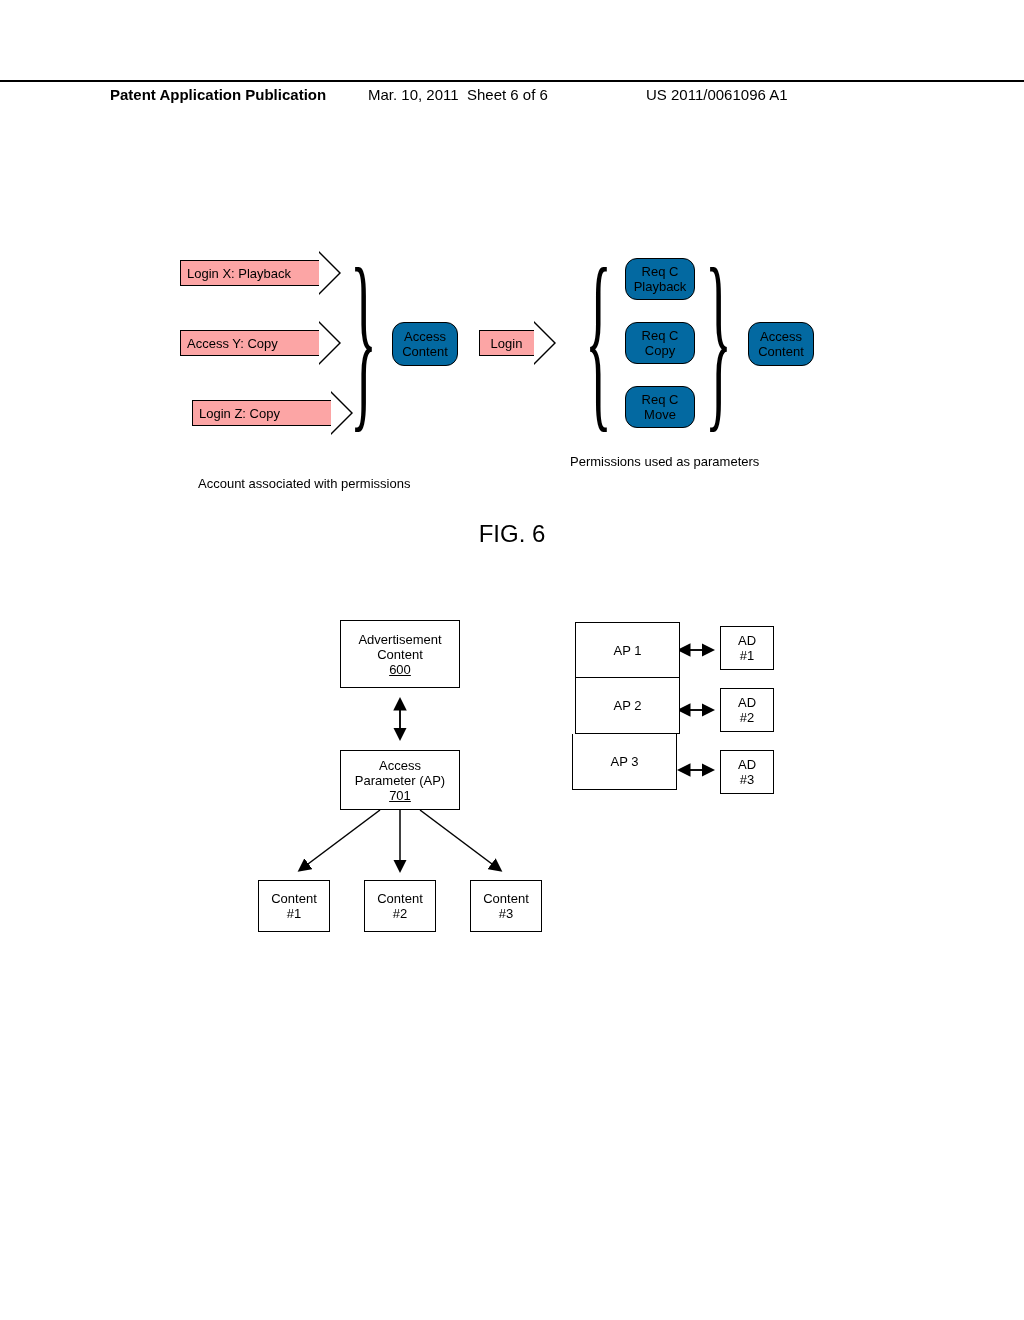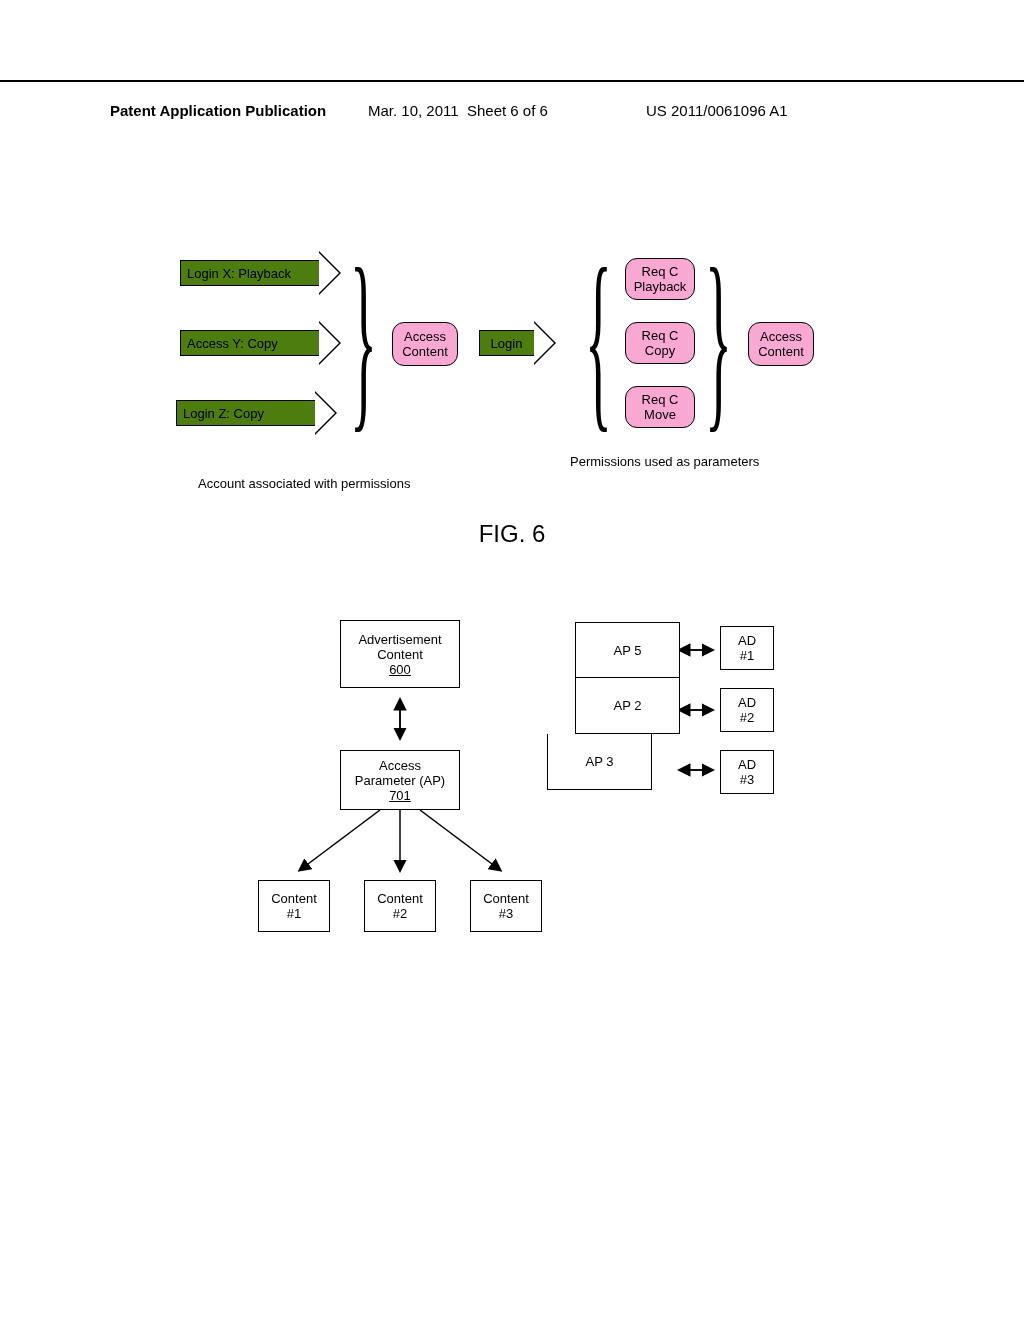--- a/index.html
+++ b/index.html
@@ -9,21 +9,21 @@
     font-family: Arial, Helvetica, sans-serif;
     background: #fff;
     position: relative;
   }
   .header {
     position: absolute;
     top: 80px;
     left: 0;
     width: 1024px;
     border-top: 2px solid #000;
-    padding-top: 20px;
+    padding-top: 4px;
     display: flex;
     font-size: 15px;
   }
   .header .left { position:absolute; left:110px; font-weight:bold; }
   .header .mid  { position:absolute; left:368px; }
   .header .right{ position:absolute; left:630px;margin-left:16px; }
 
   .fig6 {
     position: absolute;
     top: 240px; left: 0; width: 1024px; height: 330px;
@@ -42,21 +42,21 @@
   }
   .block-arrow .shaft {
     border: 1.5px solid #000;
     border-right: none;
     display: flex;
     align-items: center;
     padding: 0 8px 0 6px;
     font-size: 13px;
     height: 26px;
     white-space: nowrap;
-    background:#4d7c0f;
+    background:#fca5a5;
   }
   .block-arrow .head {
     position: relative;
     width: 0; height: 0;
     align-self: center;
   }
   .block-arrow .head::before{
     content:"";
     position:absolute; left:-1px; top:-22px;
     border-top:22px solid transparent;
@@ -73,21 +73,21 @@
 
   
   .rbox {
     position:absolute;
     border:1.5px solid #000;
     border-radius:12px;
     font-size:13px;
     text-align:center;
     display:flex; align-items:center; justify-content:center;
     padding:4px 6px;
-    background:#f9a8d4;
+    background:#0369a1;
   }
 
   
   .sbox {
     position:absolute;
     border:1.5px solid #000;
     font-size:13px;
     text-align:center;
     display:flex; flex-direction:column; align-items:center; justify-content:center;
     padding:6px 8px;
@@ -124,21 +124,21 @@
 <div class="fig6">
 
   <div class="block-arrow" style="left:180px; top:20px;">
     <div class="shaft" style="width:140px;">Login X: Playback</div>
     <div class="head"></div>
   </div>
   <div class="block-arrow" style="left:180px; top:90px;">
     <div class="shaft" style="width:140px;">Access Y: Copy</div>
     <div class="head"></div>
   </div>
-  <div class="block-arrow" style="left:176px; top:160px;">
+  <div class="block-arrow" style="left:192px; top:160px;">
     <div class="shaft" style="width:140px;">Login Z: Copy</div>
     <div class="head"></div>
   </div>
 
   <div class="brace" style="left:350px; top:20px;">}</div>
 
   <div class="rbox" style="left:392px; top:82px; width:66px; height:44px; white-space:pre-line;">Access
 Content</div>
 
   <div class="caption" style="left:198px; top:236px;">Account associated with permissions</div>
@@ -205,23 +205,23 @@
     <line x1="680" y1="40" x2="712" y2="40" stroke="#000" stroke-width="1.5" marker-end="url(#ah)"></line>
     <line x1="712" y1="40" x2="680" y2="40" stroke="#000" stroke-width="1.5" marker-end="url(#ah)"></line>
 
     <line x1="680" y1="100" x2="712" y2="100" stroke="#000" stroke-width="1.5" marker-end="url(#ah)"></line>
     <line x1="712" y1="100" x2="680" y2="100" stroke="#000" stroke-width="1.5" marker-end="url(#ah)"></line>
 
     <line x1="680" y1="160" x2="712" y2="160" stroke="#000" stroke-width="1.5" marker-end="url(#ah)"></line>
     <line x1="712" y1="160" x2="680" y2="160" stroke="#000" stroke-width="1.5" marker-end="url(#ah)"></line>
   </svg>
 
-  <div class="sbox" style="left:575px; top:12px;  width:105px; height:56px;">AP 5</div>
+  <div class="sbox" style="left:575px; top:12px;  width:105px; height:56px;">AP 1</div>
   <div class="sbox" style="left:575px; top:68px;  width:105px; height:56px; border-top:none;">AP 2</div>
-  <div class="sbox" style="left:547px; top:124px; width:105px; height:56px; border-top:none;">AP 3</div>
+  <div class="sbox" style="left:572px; top:124px; width:105px; height:56px; border-top:none;">AP 3</div>
 
   <div class="sbox" style="left:720px; top:16px;  width:54px; height:44px; white-space:pre-line;">AD
 #1</div>
   <div class="sbox" style="left:720px; top:78px;  width:54px; height:44px; white-space:pre-line;">AD
 #2</div>
   <div class="sbox" style="left:720px; top:140px; width:54px; height:44px; white-space:pre-line;">AD
 #3</div>
 
 </div>
 

